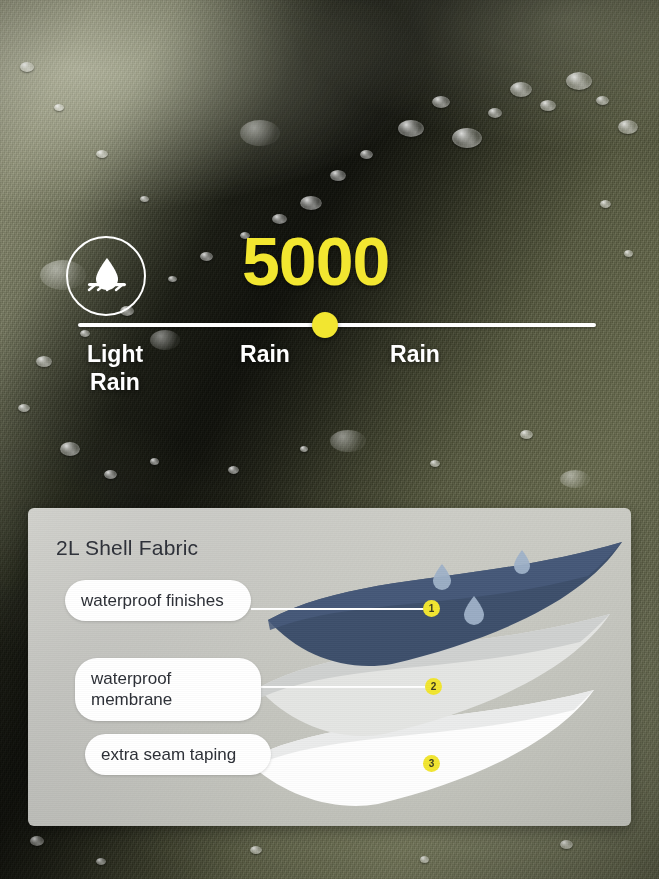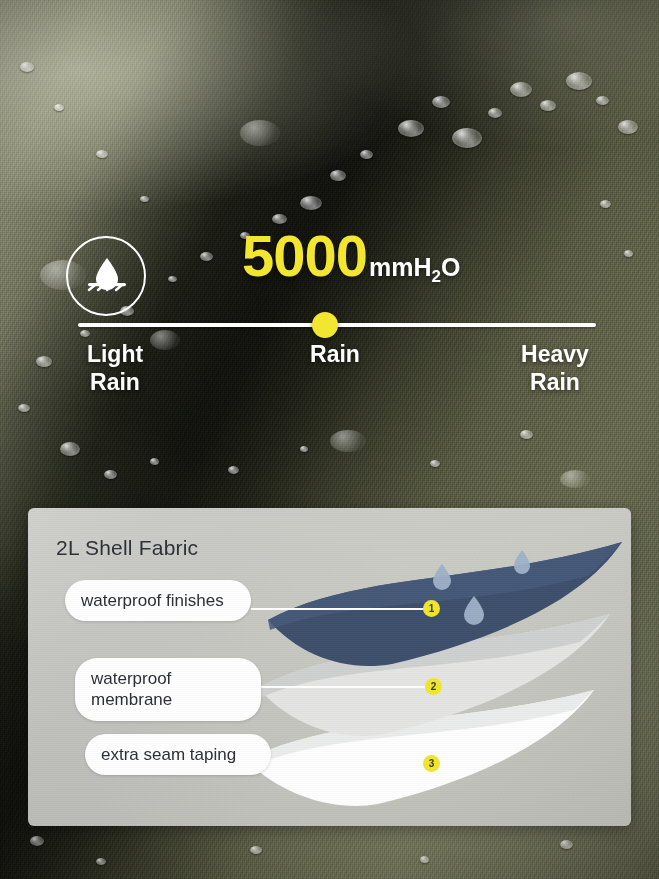--- a/index.html
+++ b/index.html
@@ -93,21 +93,21 @@
     position: absolute;
     left: 0; top: 210px;
     width: 659px;
   }
   .value-row {
     position: absolute;
     left: 242px; top: 17px;
     display: flex; align-items: baseline;
   }
   .value-num {
-    font-size: 58px;
+    font-size: 68px;
     font-weight: bold;
     color: #f2e630;
     letter-spacing: -1px;
     line-height: 1;
     text-shadow: 0 2px 5px rgba(0,0,0,0.45);
   }
   .value-unit {
     font-size: 25px;
     font-weight: bold;
     color: #ffffff;
@@ -140,21 +140,20 @@
     width: 26px; height: 26px;
     border-radius: 50%;
     background: #f2e630;
     box-shadow: 0 2px 5px rgba(0,0,0,0.4);
   }
   .tick-labels {
     position: absolute;
     left: 40px; top: 130px;
     width: 590px;
     display: flex;
-    justify-content: space-between;
   }
   .tick {
     width: 150px;
     text-align: center;
     color: #ffffff;
     font-size: 23px;
     font-weight: bold;
     line-height: 1.22;
     text-shadow: 0 2px 5px rgba(0,0,0,0.5);
   }
@@ -283,36 +282,34 @@
     <div class="badge">
       <svg width="50" height="50" viewBox="0 0 50 50">
         <path d="M25 6 C25 6 14 20 14 27 a11 11 0 0 0 22 0 C36 20 25 6 25 6 Z" fill="#ffffff"></path>
         <rect x="6" y="31" width="38" height="3.2" rx="1.6" fill="#ffffff"></rect>
         <path d="M7 38 l6 -5 M16 38 l6 -5 M25 38 l6 -5 M34 38 l6 -5" stroke="#ffffff" stroke-width="2.4" stroke-linecap="round" fill="none"></path>
       </svg>
     </div>
 
     <div class="value-row">
       <span class="value-num">5000</span>
-      <span class="value-unit"><span>mmH</span><sub>2</sub><span>O</span></span>
     </div>
 
     <div class="track"></div>
     <div class="knob"></div>
 
     <div class="tick-labels">
       <div class="tick">
         <div>Light</div>
         <div>Rain</div>
       </div>
       <div class="tick">
         <div>Rain</div>
       </div>
       <div class="tick">
-        <div>Heavy</div>
         <div>Rain</div>
       </div>
     </div>
   </div>
 
   <div class="card">
 
     <div class="card-title">2L Shell Fabric</div>
 
     <div class="layers">

